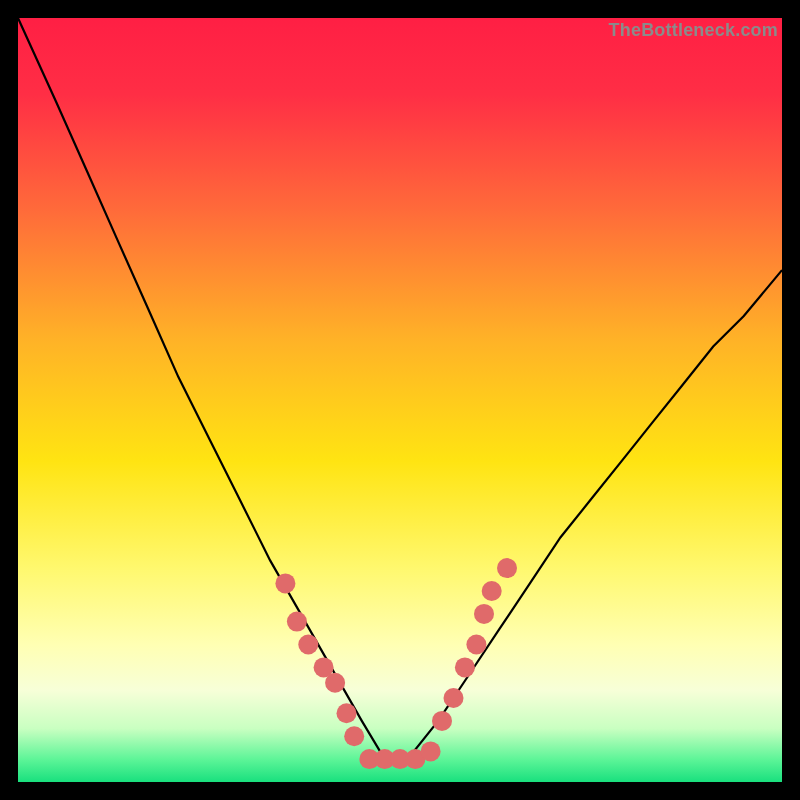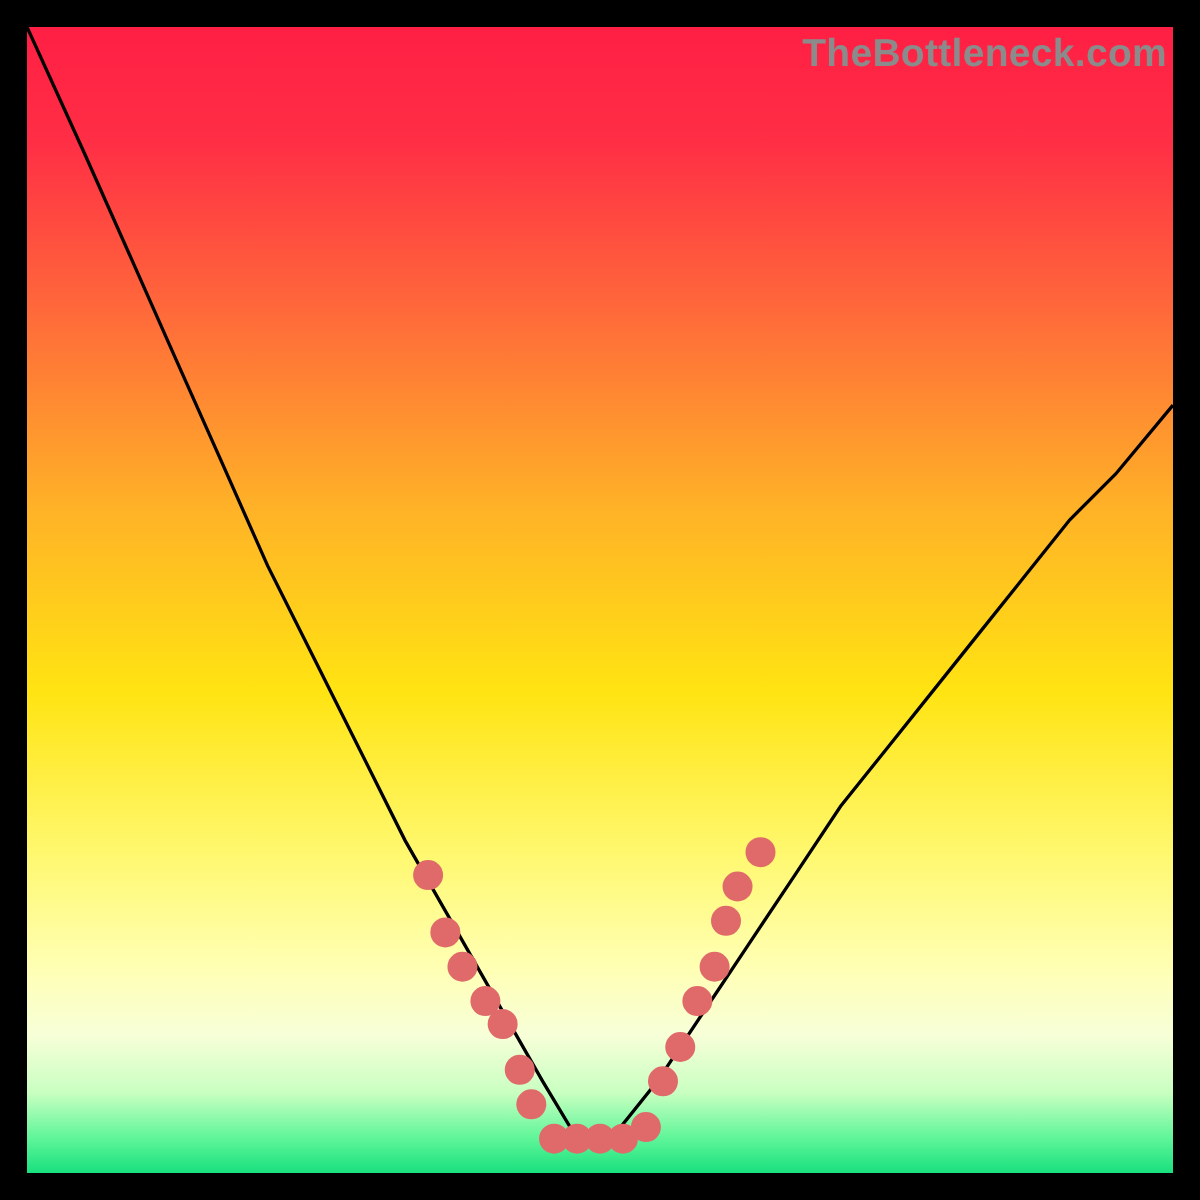--- a/index.html
+++ b/index.html
@@ -23,21 +23,21 @@
     left: 0;
     top: 0;
     width: 764px;
     height: 764px;
   }
   .watermark {
     position: absolute;
     right: 4px;
     top: 2px;
     font-family: Arial, Helvetica, sans-serif;
-    font-size: 26px;
+    font-size: 18px;
     font-weight: 600;
     color: #8b8b8b;
     letter-spacing: 0.2px;
   }
   svg { display: block; }
 </style>
 </head>
 <body>
 
 <div class="frame">

